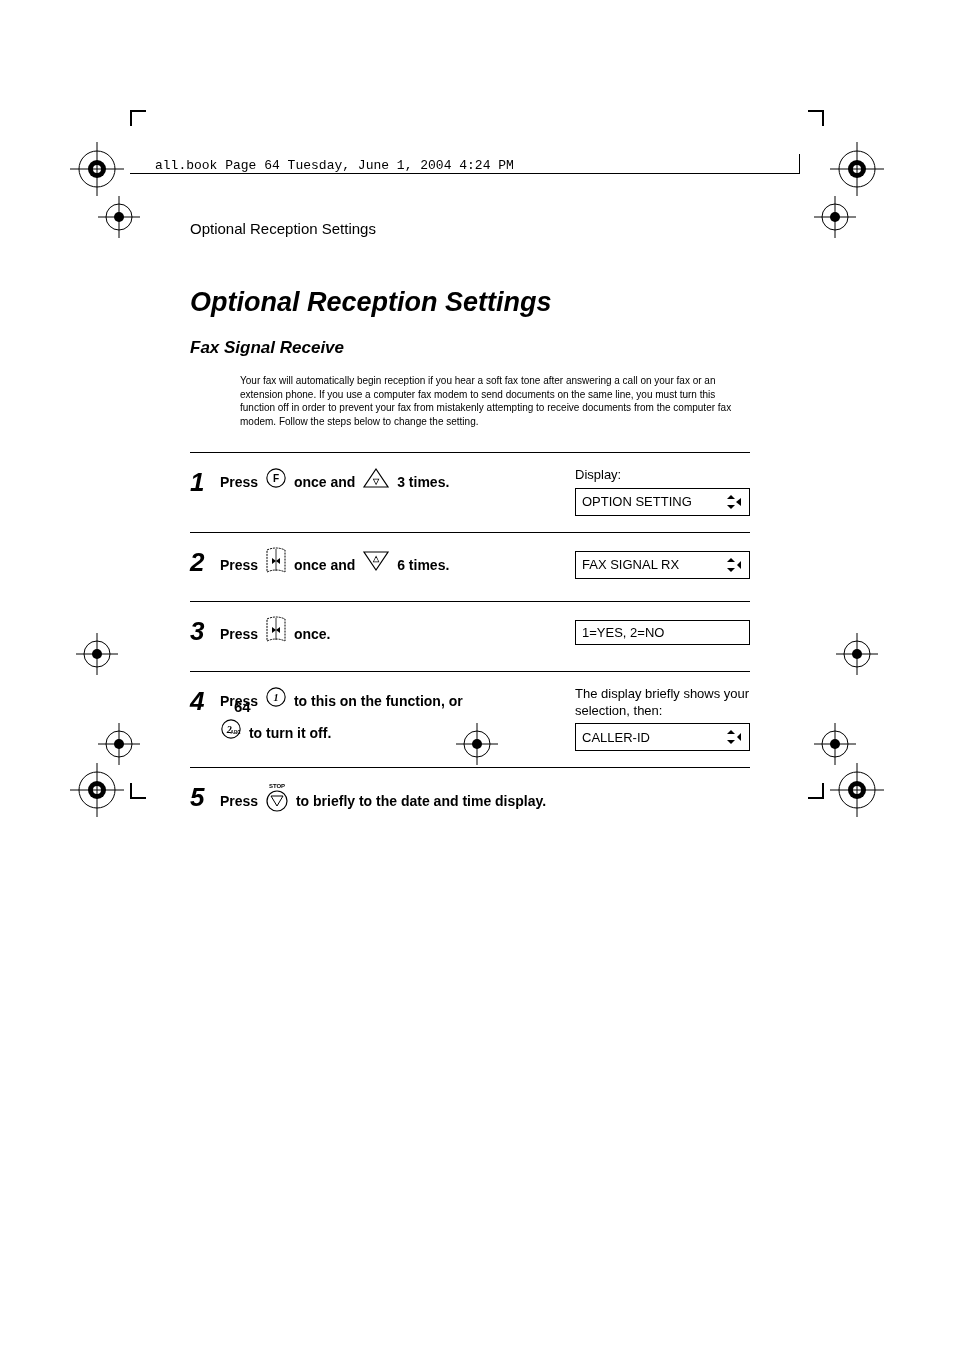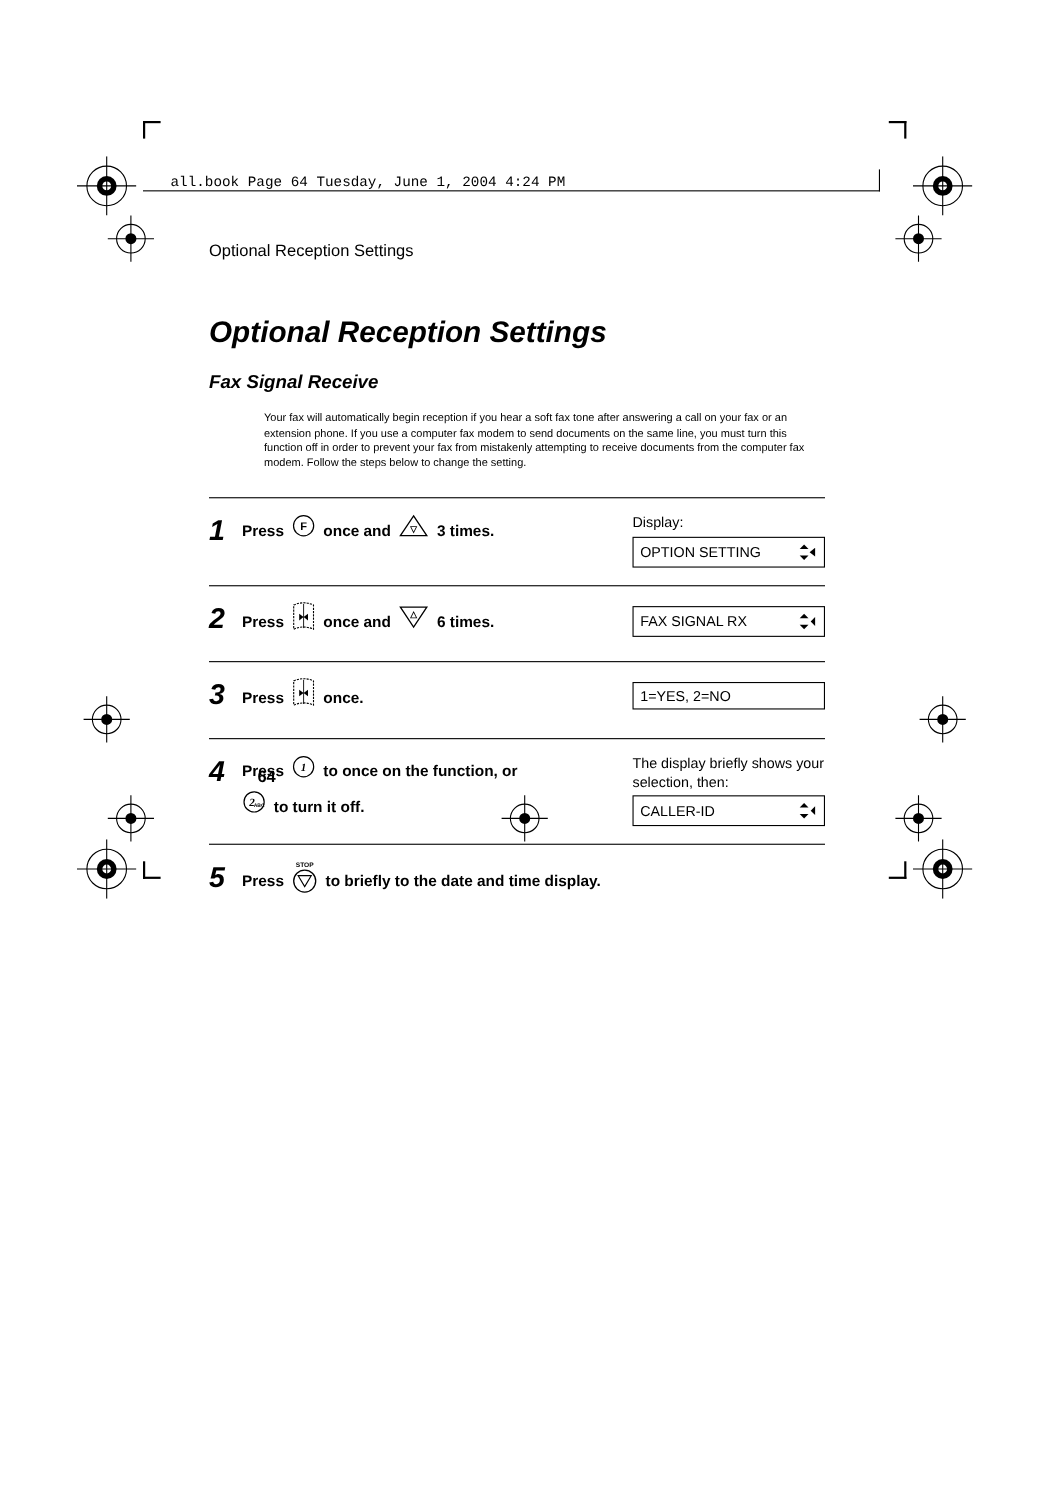--- a/index.html
+++ b/index.html
@@ -374,21 +374,21 @@
       <div class="step-row">
         <div class="step-num">4</div>
         <div class="step-body">
           <span>Press </span>
           <span class="keyglyph">
             <svg class="kg-num" viewBox="0 0 24 24">
                 <circle cx="12" cy="12" r="10" fill="none" stroke="#000" stroke-width="1.2"></circle>
                 <text x="12" y="16" text-anchor="middle" font-size="11" font-style="italic" font-family="serif">1</text>
               </svg>
           </span>
-          <span> to once on the function, or </span><br>
+          <span> to this on the function, or </span><br>
           <span class="keyglyph" style="margin-left:0;">
             <svg class="kg-num" viewBox="0 0 24 24">
                 <circle cx="12" cy="12" r="10" fill="none" stroke="#000" stroke-width="1.2"></circle>
                 <text x="10" y="16" text-anchor="middle" font-size="11" font-style="italic" font-family="serif">2</text>
                 <text x="17" y="17" text-anchor="middle" font-size="5" font-family="Arial">ABC</text>
               </svg>
           </span>
           <span> to turn it off.</span>
         </div>
         <div class="step-display">

